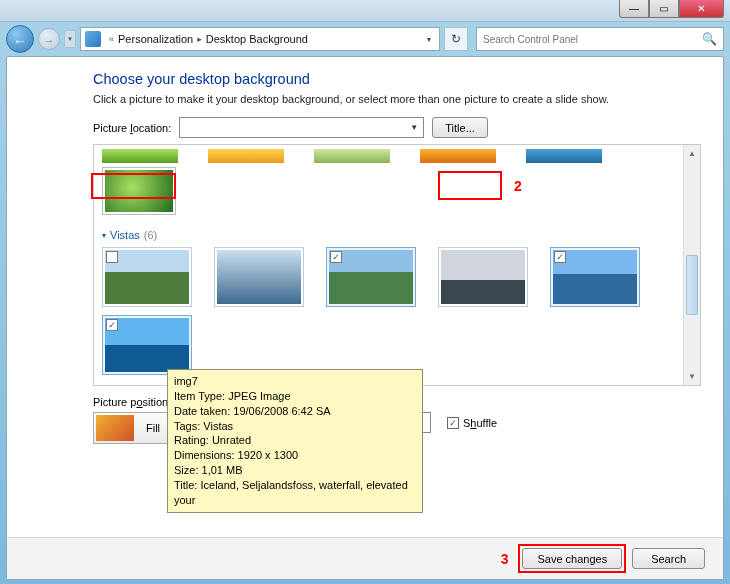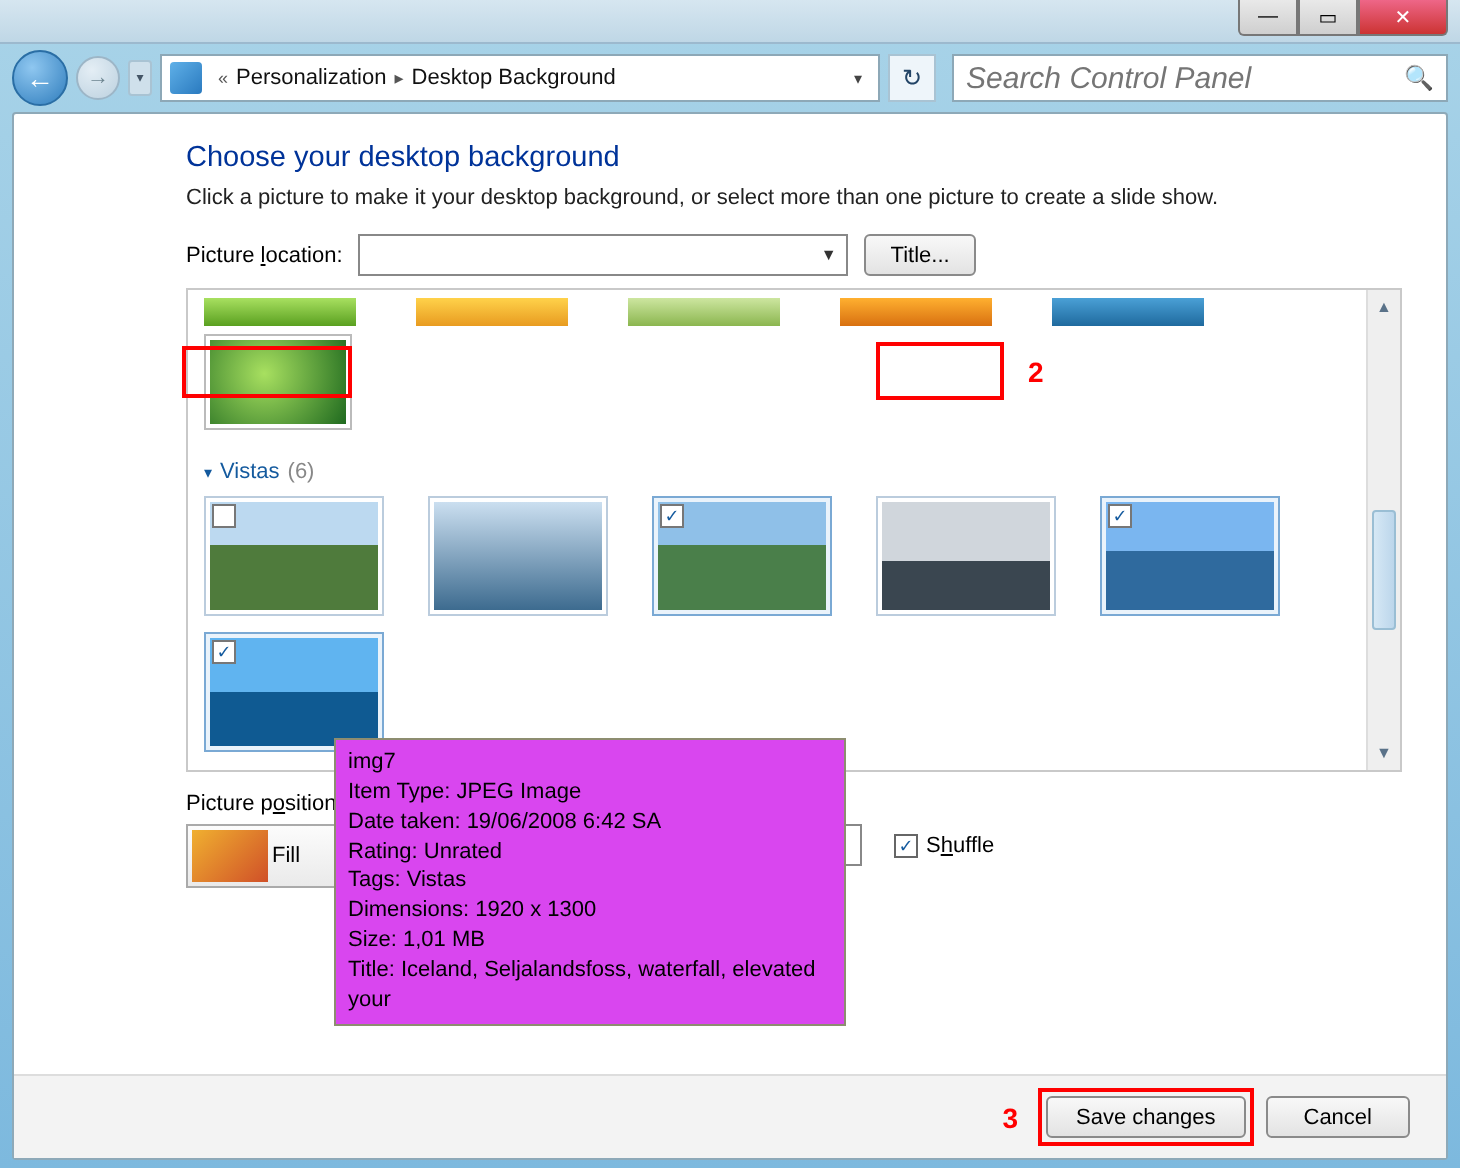--- a/index.html
+++ b/index.html
@@ -18,21 +18,21 @@
 .nav-back { width:28px; height:28px; border-radius:50%; background:radial-gradient(circle at 35% 30%,#8fc7f0,#2f7dbd); border:1px solid #2a6ea5; display:flex; align-items:center; justify-content:center; color:#fff; font-size:14px;}
 .nav-fwd { width:22px; height:22px; border-radius:50%; background:radial-gradient(circle at 35% 30%,#e4eef5,#bcd1df); border:1px solid #9db6c7; display:flex; align-items:center; justify-content:center; color:#6d8590; font-size:11px;}
 .nav-dd { width:12px; height:18px; border-radius:2px; background:#cfe0eb; border:1px solid #a9c3d3; display:flex; align-items:center; justify-content:center; font-size:7px; color:#456;}
 .addrbar { flex:0 0 360px; height:24px; background:#fff; border:1px solid #8da8b7; display:flex; align-items:center; padding:0 4px; font-size:11px;}
 .addrbar .icon { width:16px; height:16px; background:linear-gradient(135deg,#5fb0e8,#2a7abf); border-radius:2px; margin-right:4px;}
 .addrbar .chev { font-size:9px; color:#555; margin:0 4px;}
 .addrbar .seg { color:#111;}
 .addrbar .drop { margin-left:auto; font-size:8px; color:#444; padding:0 4px;}
 .refresh-btn { width:24px; height:24px; background:#eef5fa; border:1px solid #a9c3d3; display:flex; align-items:center; justify-content:center; font-size:12px; color:#246;}
 .searchbox { flex:1; height:24px; background:#fff; border:1px solid #8da8b7; display:flex; align-items:center; padding:0 6px; margin-left:4px; }
-.searchbox input { border:none; outline:none; flex:1; font-size:15px; font-style:italic; color:#888;}
+.searchbox input { border:none; outline:none; flex:1; font-size:10px; color:#888;}
 .searchbox .mag { font-size:12px; color:#5a7ca3;}
 
 
 .content { position:absolute; left:6px; right:6px; top:56px; bottom:4px; background:#fff; border:1px solid #8ea9b8; border-radius:2px; }
 .inner { padding:14px 22px 0 86px; height:100%; position:relative;}
 h1.title { color:#003399; font-weight:400; font-size:14.5px; margin-bottom:6px;}
 .subtitle { font-size:11px; color:#222; margin-bottom:12px;}
 
 .row-loc { display:flex; align-items:center; gap:8px;}
 .lbl { font-size:11px; color:#000;}
@@ -69,28 +69,28 @@
 .vimg { width:100%; height:100%;}
 .v1{background:linear-gradient(180deg,#bcd9f0 40%,#4f7b3c 40%);} 
 .v2{background:linear-gradient(180deg,#cbdff0,#3d6b8f);} 
 .v3{background:linear-gradient(180deg,#8fc0e8 40%,#4a7f4a 40%);} 
 .v4{background:linear-gradient(180deg,#d0d6dc 55%,#3a4650 55%);} 
 .v5{background:linear-gradient(180deg,#7ab6f0 45%,#2f6a9e 45%);}
 .row2 { margin-top:8px;}
 .v6{background:linear-gradient(180deg,#60b4f0 50%,#0f5a92 50%);}
 
 
-.tooltip { position:absolute; left:160px; top:312px; width:256px; background:#d946ef; border:1px solid #8d8d70; padding:4px 6px; font-size:11px; line-height:1.35; z-index:10;}
+.tooltip { position:absolute; left:160px; top:312px; width:256px; background:#fef9c3; border:1px solid #8d8d70; padding:4px 6px; font-size:11px; line-height:1.35; z-index:10;}
 
 
 .ftrrow { display:flex; gap:60px; margin-top:10px;}
 .ftrcol .flbl { font-size:11px; margin-bottom:4px;}
 .posbox { width:142px; height:32px; border:1px solid #aaa; background:linear-gradient(#fcfcfc,#eaeaea); display:flex; align-items:center; padding:2px 6px 2px 2px;}
 .posthumb { width:38px; height:26px; background:linear-gradient(135deg,#f0b030,#d05028);}
-.posbox span { font-size:11px; margin-left:2px;}
+.posbox span { font-size:11px; margin-left:12px;}
 .posbox .dd { margin-left:auto; font-size:8px;}
 .intbox { width:136px; height:21px; border:1px solid #888; background:#fff; display:flex; align-items:center; padding:0 6px; font-size:11px;}
 .intbox .dd { margin-left:auto; font-size:8px;}
 .shuffle { display:flex; align-items:center; gap:4px; font-size:11px;}
 .shuf-chk { width:12px; height:12px; border:1px solid #666; background:#fff; display:flex; align-items:center; justify-content:center; font-size:9px; color:#145a9e;}
 
 
 .bottombar { position:absolute; left:0; right:0; bottom:0; height:42px; border-top:1px solid #ddd; background:#f3f3f3; display:flex; align-items:center; justify-content:flex-end; padding:0 18px; gap:10px;}
 </style>
 </head>
@@ -194,22 +194,22 @@
         <div class="scroll-ar up">▲</div>
         <div class="scrollthumb"></div>
         <div class="scroll-ar dn">▼</div>
       </div>
     </div>
 
     <div class="tooltip">
       <div>img7</div>
       <div>Item Type: JPEG Image</div>
       <div>Date taken: 19/06/2008 6:42 SA</div>
+      <div>Tags: Vistas</div>
       <div>Rating: Unrated</div>
-      <div>Tags: Vistas</div>
       <div>Dimensions: 1920 x 1300</div>
       <div>Size: 1,01 MB</div>
       <div>Title: Iceland, Seljalandsfoss, waterfall, elevated your</div>
     </div>
 
     <div class="ftrrow">
       <div class="ftrcol">
         <div class="flbl">Picture p<u>o</u>sition:</div>
         <div class="posbox">
           <div class="posthumb"></div>
@@ -240,16 +240,16 @@
 
   <div class="bottombar">
     <span class="annot" style="position:static; margin-right:4px">3</span>
     <div style="position:relative">
       <div class="redbox" style="left:-4px; top:-4px; right:-4px; bottom:-4px; width:auto; height:auto"></div>
       <button class="btn" style="padding:0 14px">
           <span>Save changes</span>
         </button>
     </div>
     <button class="btn" style="padding:0 18px">
-        <span>Cancel</span>
+        <span>Search</span>
       </button>
   </div>
 </div>
 
 </body></html>

